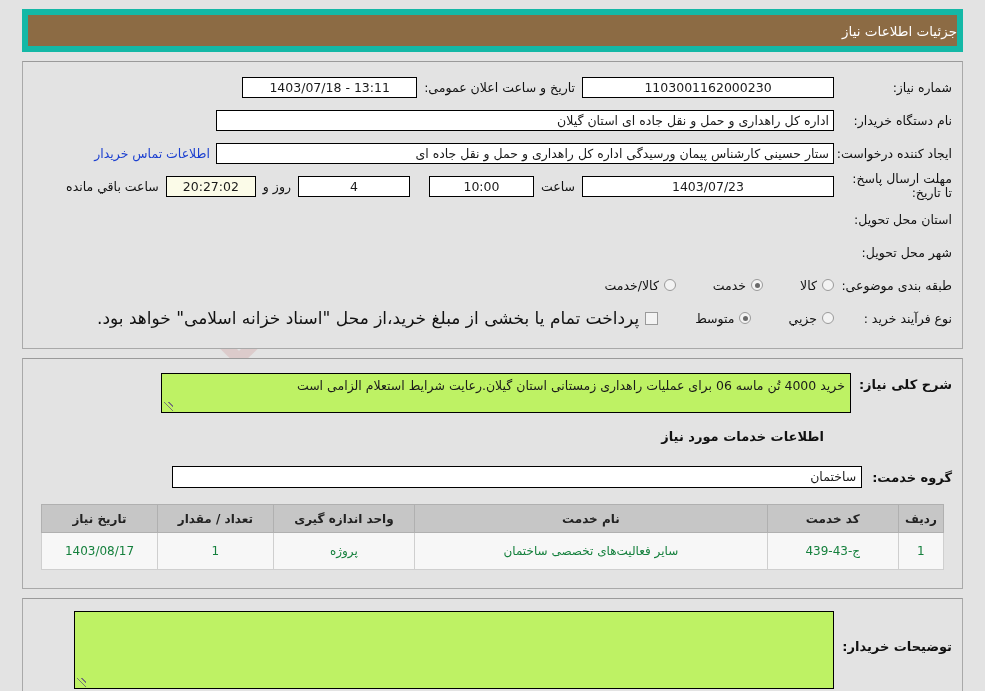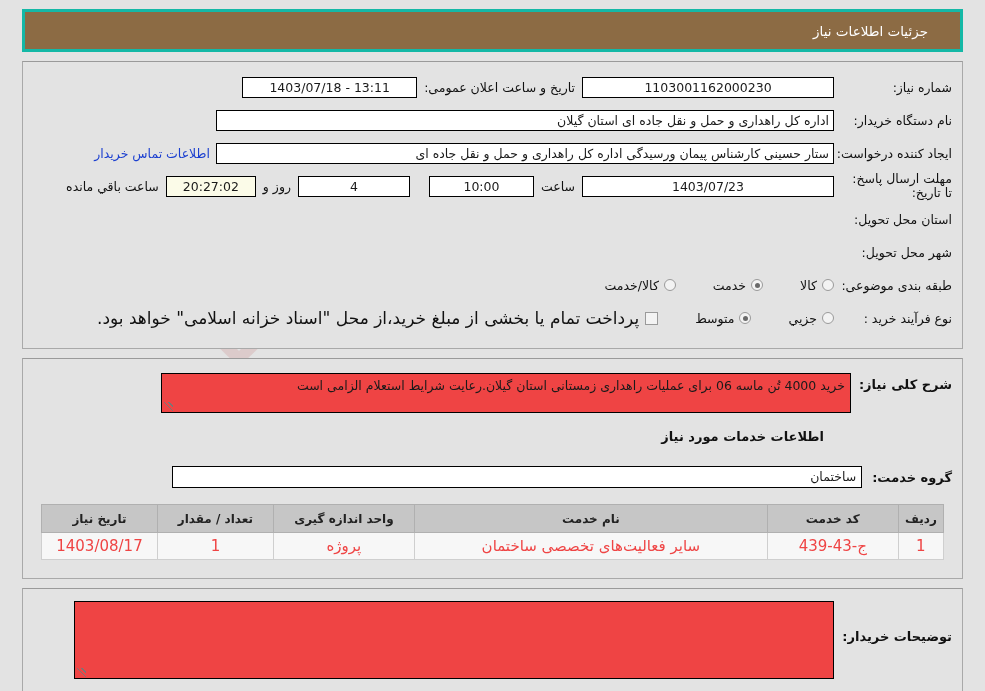--- a/index.html
+++ b/index.html
@@ -53,25 +53,25 @@
   }
 
   
   #page { position: relative; z-index: 2; }
 
   
   .header-bar {
     margin: 9px 22px 0 22px;
     height: 43px;
     background: #8c6b44;
-    border: 3px solid #14b8a6;
+    border: 6px solid #14b8a6;
     display: flex;
     align-items: center;
     justify-content: flex-start;
-    padding: 0 32px;
+    padding: 0 0;
   }
   .header-title {
     color: #ffffff;
     font-size: 13.5px;
   }
 
   
   .panel {
     margin: 9px 22px 0 22px;
     border: 1px solid #a9a9a9;
@@ -182,21 +182,21 @@
   .desc-lbl {
     font-size: 13px;
     font-weight: bold;
     color: #111;
     padding-left: 8px;
     padding-top: 4px;
     white-space: nowrap;
   }
   .textarea-box {
     border: 1px solid #000;
-    background: #ef4444;
+    background: #bef264;
     font-size: 12.5px;
     color: #1a1a1a;
     padding: 3px 5px;
     position: relative;
     text-align: right;
     line-height: 1.5;
     overflow: hidden;
   }
   .textarea-box::after {
     content: "";
@@ -242,23 +242,23 @@
     font-size: 12px;
     font-weight: bold;
     color: #222;
     height: 28px;
     padding: 0 6px;
     text-align: center;
   }
   table.items td {
     background: #f7f7f7;
     border: 1px solid #cfcfcf;
-    font-size: 15px;
-    color: #ef4444;
-    height: 27px;
+    font-size: 12px;
+    color: #15803d;
+    height: 37px;
     padding: 0 6px;
     text-align: center;
   }
   .col-radif { width: 40px; }
   .col-code  { width: 130px; }
   .col-name  { width: 350px; }
   .col-unit  { width: 140px; }
   .col-qty   { width: 115px; }
   .col-date  { width: 115px; }
 

